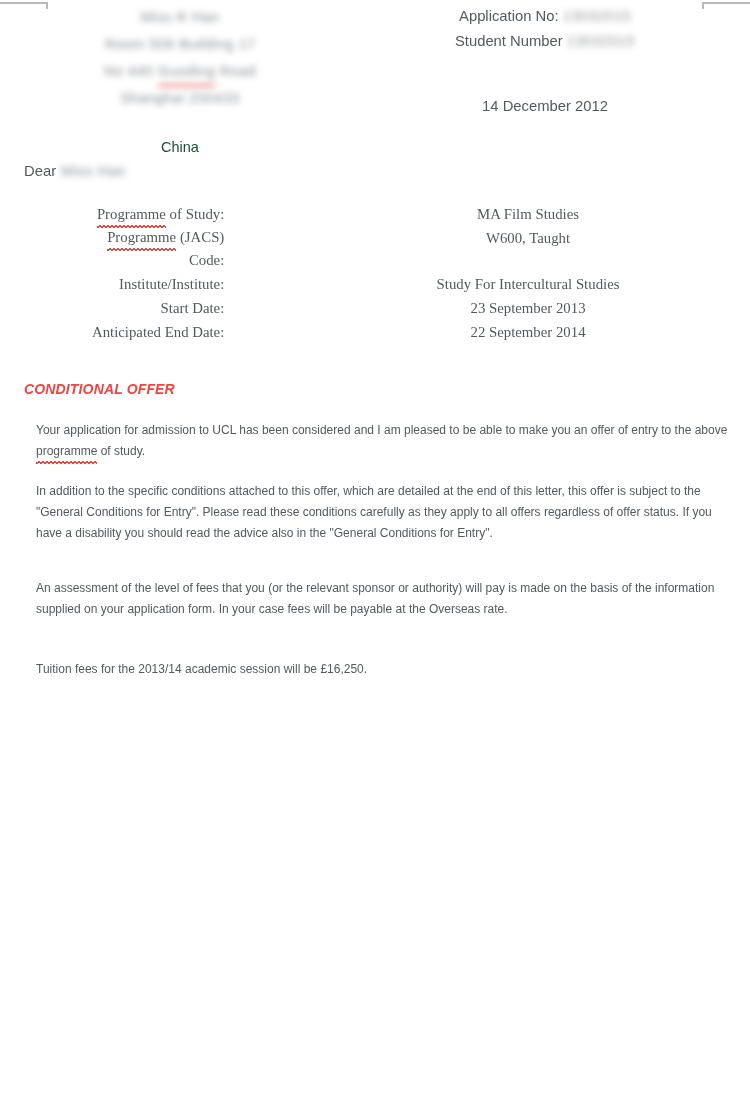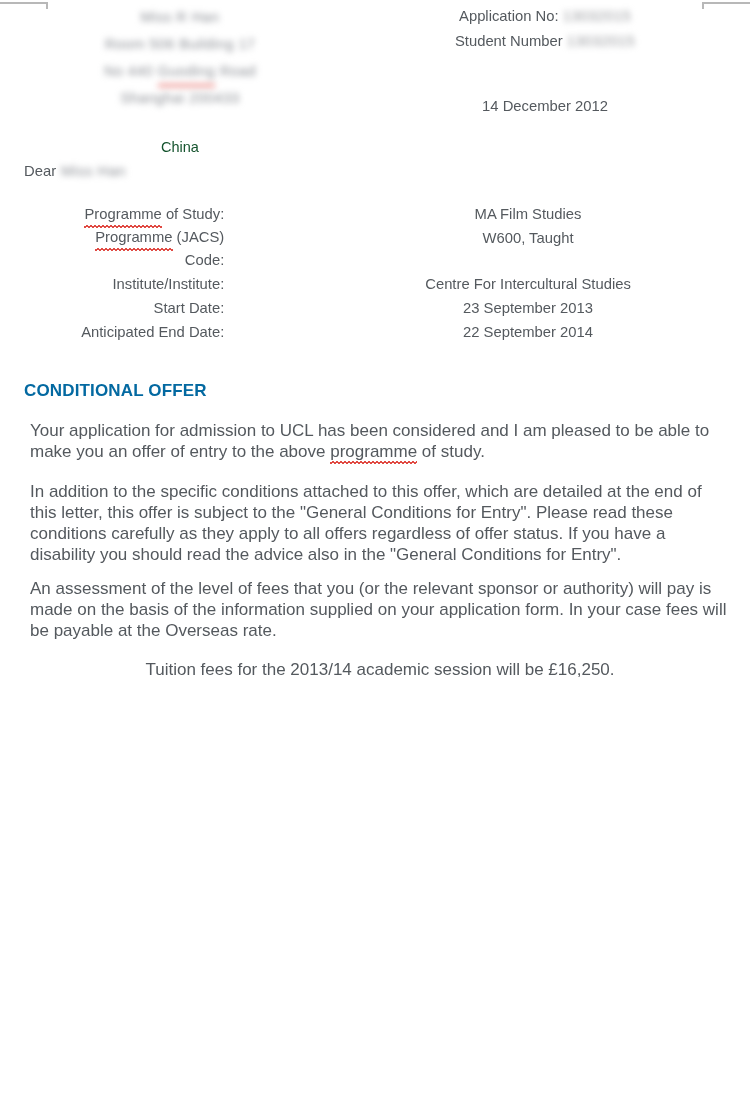--- a/index.html
+++ b/index.html
@@ -122,20 +122,21 @@
 
   
   .details {
     position: absolute;
     left: 0px;
     top: 202px;
     width: 750px;
     border-collapse: collapse;
     font-size: 14.8px;
     color: #54595e;
+    font-family: Liberation Serif, serif;
   }
   .details td {
     padding: 0;
     vertical-align: top;
     line-height: 24px;
   }
   .details td.lbl {
     width: 192px;
     text-align: right;
     padding-right: 0px;
@@ -148,37 +149,38 @@
     white-space: nowrap;
   }
   .details tr.two-line td.lbl   { line-height: 23px; }
 
   
   .heading {
     position: absolute;
     left: 24px;
     top: 381px;
     font-weight: bold;
-    font-size: 17px;
+    font-size: 14px;
     letter-spacing: 0.15px;
-    color: #0369a1;
+    color: #ef4444;
+    font-style: italic;
   }
   .para {
     position: absolute;
-    left: 30px;
+    left: 36px;
     width: 700px;
     line-height: 21px;
-    font-size: 17px;
+    font-size: 12px;
     color: #54595e;
     text-align: left;
   }
   .para.p1 { top: 420px; }
   .para.p2 { top: 481px; }
   .para.p3 { top: 578px; }
-  .para.p4 { top: 659px; text-align: center; }
+  .para.p4 { top: 659px; }
 </style>
 </head>
 <body>
 
 <div class="page">
 
   <div class="crop-mark left"></div>
   <div class="crop-tick left"></div>
   <div class="crop-mark right"></div>
   <div class="crop-tick right"></div>
@@ -218,21 +220,21 @@
         <td class="val">MA Film Studies</td>
       </tr>
       <tr class="two-line">
         <td class="lbl"><span class="squiggle">Programme</span><span> (JACS)</span><br><span>Code:</span></td>
         <td class="spacer"></td>
         <td class="val">W600, Taught</td>
       </tr>
       <tr>
         <td class="lbl">Institute/Institute:</td>
         <td class="spacer"></td>
-        <td class="val">Centre For Intercultural Studies</td>
+        <td class="val">Study For Intercultural Studies</td>
       </tr>
       <tr>
         <td class="lbl">Start Date:</td>
         <td class="spacer"></td>
         <td class="val">23 September 2013</td>
       </tr>
       <tr>
         <td class="lbl">Anticipated End Date:</td>
         <td class="spacer"></td>
         <td class="val">22 September 2014</td>

